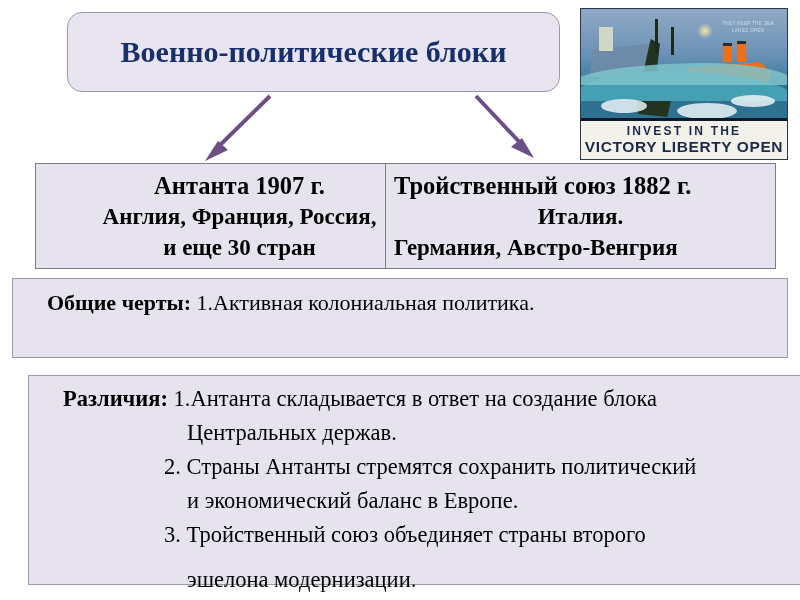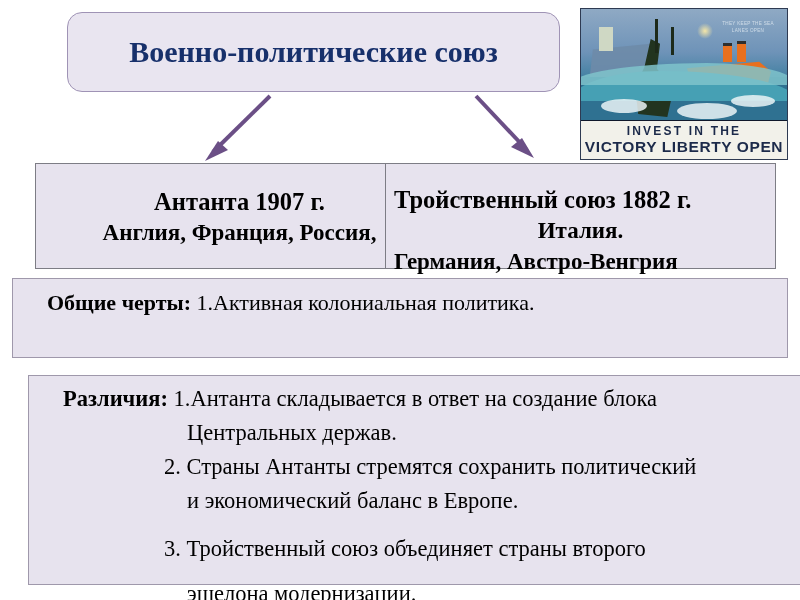--- a/index.html
+++ b/index.html
@@ -120,21 +120,21 @@
   .sun {
     position:absolute; right: 74px; top: 14px; width: 16px; height: 16px;
     border-radius: 50%;
     background: radial-gradient(circle, #f4e6a8 0%, rgba(244,230,168,0) 70%);
   }
   #poster-caption {
     position: absolute;
     left: 0; right: 0; bottom: 0;
     height: 38px;
     background: #f2f1ea;
-    border-top: 1px solid #0f172a;
+    border-top: 3px solid #0f172a;
     display: flex;
     flex-direction: column;
     align-items: center;
     justify-content: center;
     color: #1c2a4a;
     font-family: "Liberation Sans", sans-serif;
     font-weight: bold;
   }
   #poster-line1 { font-size: 12px; letter-spacing: 2.2px; }
   #poster-line2 { font-size: 15.5px; letter-spacing: 0.6px; }
@@ -155,28 +155,28 @@
     border: 1.2px solid #7d7d85;
     text-align: center;
     color: #000000;
     font-weight: bold;
   }
   #bloc-left {
     left: 35px;
     top: 163px;
     width: 409px;
     height: 106px;
-    padding-top: 22px;
+    padding-top: 6px;
   }
   #bloc-right {
     left: 385px;
     top: 163px;
     width: 391px;
     height: 106px;
-    padding-top: 20px;
+    padding-top: 6px;
   }
   .bloc-line { font-size: 23px; line-height: 31px; white-space: nowrap; }
   .bloc-line.head { font-size: 24.5px; }
   #bloc-right .bloc-line.head,
   #bloc-right .bloc-line.l2 { text-align: left; padding-left: 8px; }
 
   
   .panel {
     position: absolute;
     box-sizing: border-box;
@@ -203,28 +203,28 @@
     line-height: 33px;
     white-space: nowrap;
     font-family: "Liberation Serif", "DejaVu Serif", serif;
   }
   .t-line b { font-weight: bold; margin-left: 24px; }
   .indent-1 { padding-left: 140px; }
   #panel-diff .t-line { font-size: 22.5px; line-height: 34px; }
   #panel-diff .d2 { padding-left: 148px; }
   #panel-diff .d3 { padding-left: 125px; }
   #panel-diff .d4 { padding-left: 148px; }
-  #panel-diff .d5 { padding-left: 125px; margin-top: 14px; }
+  #panel-diff .d5 { padding-left: 125px; }
   #panel-diff .d6 { padding-left: 148px; margin-top: 11px; }
 </style>
 </head>
 <body>
 
 <div id="title-box">
-  <span id="title-text">Военно-политические союз</span>
+  <span id="title-text">Военно-политические блоки</span>
 </div>
 
 <div id="poster">
   <div id="poster-art">
     <div class="sun"></div>
     <div class="ship-far"></div>
     <div class="ship-far-stack"></div>
     <div class="sea s1"></div>
     <div class="ship-orange"></div>
     <div class="funnel" style="left:142px; top:34px; width:9px; height:16px;"></div>
@@ -252,20 +252,21 @@
   </g>
   <g>
     <line x1="476" y1="96" x2="526" y2="149" stroke="#6b4f86" stroke-width="4"></line>
     <polygon points="534,158 511,147 522,138" fill="#6b4f86"></polygon>
   </g>
 </svg>
 
 <div class="bloc-box" id="bloc-left">
   <div class="bloc-line head">Антанта 1907 г.</div>
   <div class="bloc-line l2">Англия, Франция, Россия,</div>
+  <div class="bloc-line l3">и еще 30 стран</div>
 </div>
 
 <div class="bloc-box" id="bloc-right">
   <div class="bloc-line head">Тройственный союз 1882 г.</div>
   <div class="bloc-line l3">Италия.</div>
   <div class="bloc-line l2">Германия, Австро-Венгрия</div>
 </div>
 
 <div class="panel" id="panel-common">
   <div class="t-line"><b>Общие черты:</b> <span>1.Активная колониальная политика.</span></div>

